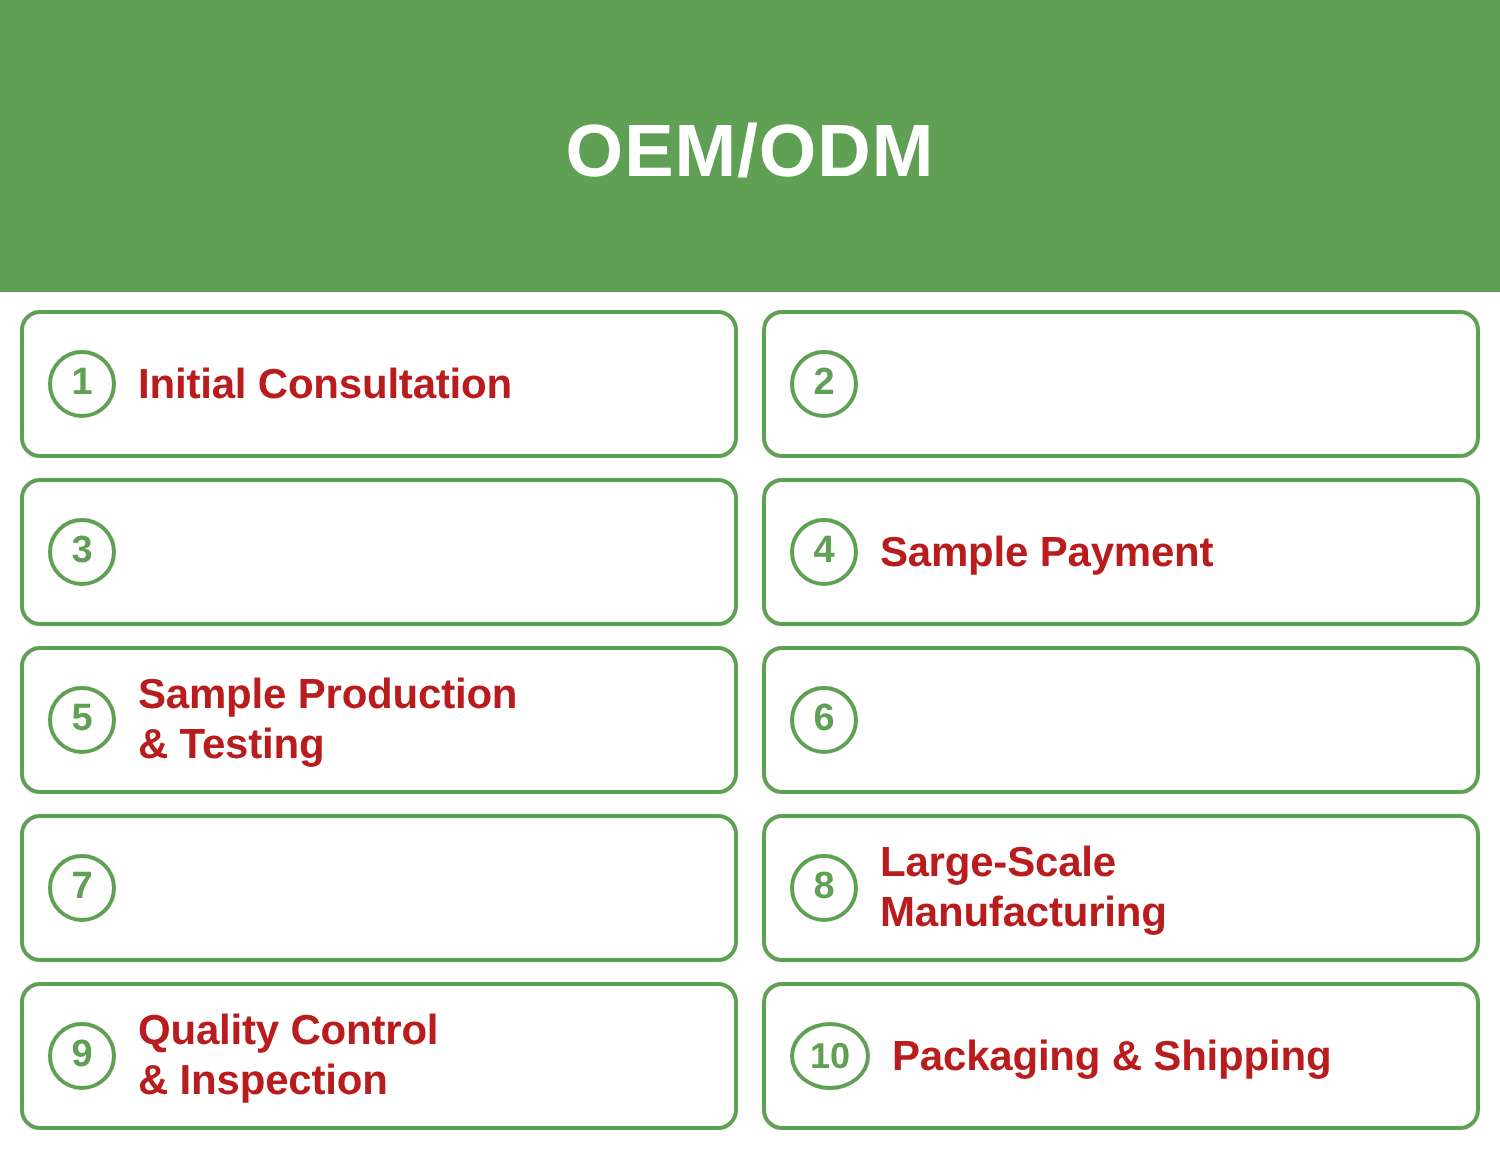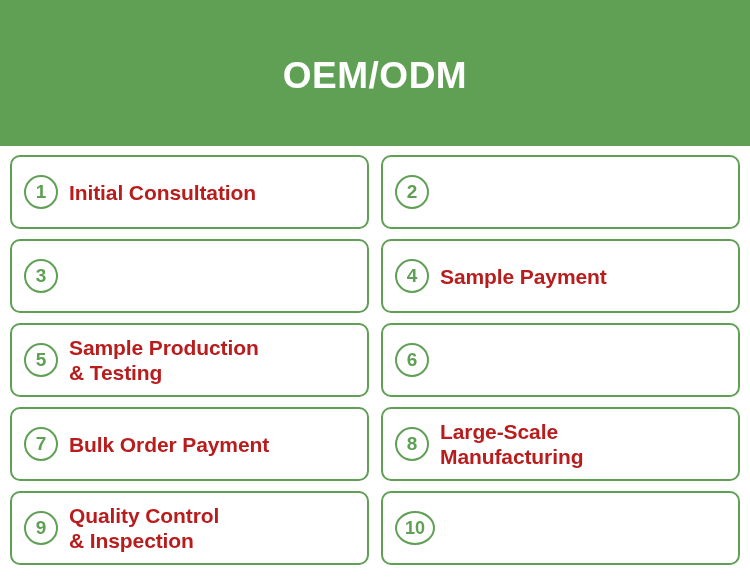--- a/index.html
+++ b/index.html
@@ -122,33 +122,33 @@
       <div class="step-label">Sample Production
 &amp; Testing</div>
     </div>
 
     <div class="step">
       <div class="badge">6</div>
     </div>
 
     <div class="step">
       <div class="badge">7</div>
-      <div class="step-label">Bulk Order Payment</div>
     </div>
 
     <div class="step">
       <div class="badge">8</div>
       <div class="step-label">Large-Scale
 Manufacturing</div>
     </div>
 
     <div class="step">
       <div class="badge">9</div>
       <div class="step-label">Quality Control
 &amp; Inspection</div>
     </div>
 
     <div class="step">
       <div class="badge wide">10</div>
+      <div class="step-label">Packaging &amp; Shipping</div>
     </div>
 
   </div>
 </div>
 
 </body></html>

